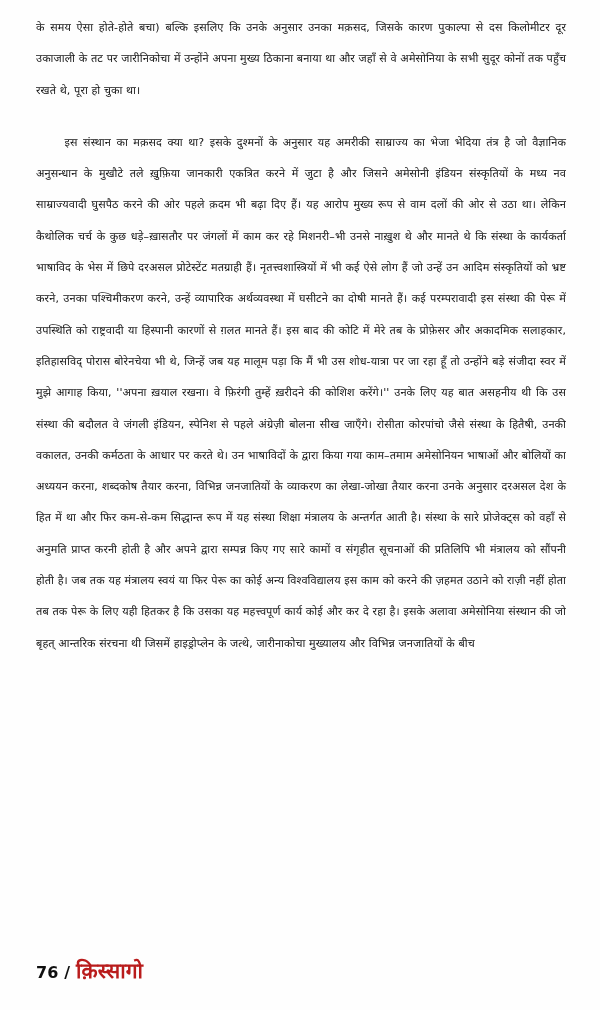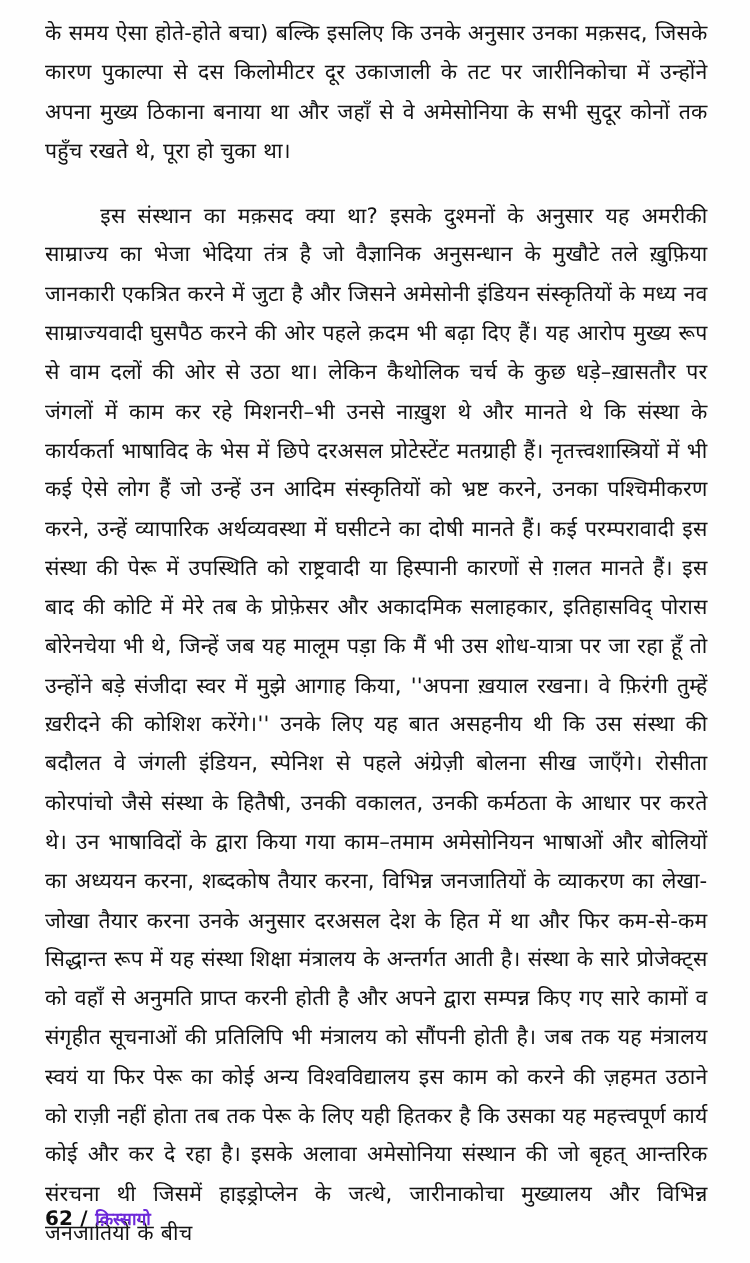--- a/index.html
+++ b/index.html
@@ -17,21 +17,21 @@
   .page {
     position: relative;
     width: 600px;
     height: 1010px;
     box-sizing: border-box;
     padding: 12px 34px 0 36px;
     background: #fefefe;
   }
   .body-text {
     font-family: "DejaVu Sans", "Liberation Sans", sans-serif;
-    font-size: 17px;
+    font-size: 11px;
     line-height: 31.3px;
     text-align: justify;
     text-justify: inter-word;
     color: #131313;
     letter-spacing: 0.01em;
   }
   .para {
     margin: 0;
     text-align: justify;
   }
@@ -54,32 +54,32 @@
     font-size: 16px;
     font-weight: bold;
     color: #0f0f0f;
   }
   .folio-sep {
     font-size: 16px;
     font-weight: bold;
     color: #0f0f0f;
   }
   .book-title {
-    font-size: 14px;
+    font-size: 21px;
     font-weight: bold;
-    color: #6d28d9;
+    color: #b91c1c;
   }
 </style>
 </head>
 <body>
 
 <div class="page">
   <div class="body-text">
     <p class="para">के समय ऐसा होते-होते बचा) बल्कि इसलिए कि उनके अनुसार उनका मक़सद, जिसके कारण पुकाल्पा से दस किलोमीटर दूर उकाजाली के तट पर जारीनिकोचा में उन्होंने अपना मुख्य ठिकाना बनाया था और जहाँ से वे अमेसोनिया के सभी सुदूर कोनों तक पहुँच रखते थे, पूरा हो चुका था।</p>
     <p class="para indent">इस संस्थान का मक़सद क्या था? इसके दुश्मनों के अनुसार यह अमरीकी साम्राज्य का भेजा भेदिया तंत्र है जो वैज्ञानिक अनुसन्धान के मुखौटे तले ख़ुफ़िया जानकारी एकत्रित करने में जुटा है और जिसने अमेसोनी इंडियन संस्कृतियों के मध्य नव साम्राज्यवादी घुसपैठ करने की ओर पहले क़दम भी बढ़ा दिए हैं। यह आरोप मुख्य रूप से वाम दलों की ओर से उठा था। लेकिन कैथोलिक चर्च के कुछ धड़े–ख़ासतौर पर जंगलों में काम कर रहे मिशनरी–भी उनसे नाख़ुश थे और मानते थे कि संस्था के कार्यकर्ता भाषाविद के भेस में छिपे दरअसल प्रोटेस्टेंट मतग्राही हैं। नृतत्त्वशास्त्रियों में भी कई ऐसे लोग हैं जो उन्हें उन आदिम संस्कृतियों को भ्रष्ट करने, उनका पश्चिमीकरण करने, उन्हें व्यापारिक अर्थव्यवस्था में घसीटने का दोषी मानते हैं। कई परम्परावादी इस संस्था की पेरू में उपस्थिति को राष्ट्रवादी या हिस्पानी कारणों से ग़लत मानते हैं। इस बाद की कोटि में मेरे तब के प्रोफ़ेसर और अकादमिक सलाहकार, इतिहासविद् पोरास बोरेनचेया भी थे, जिन्हें जब यह मालूम पड़ा कि मैं भी उस शोध-यात्रा पर जा रहा हूँ तो उन्होंने बड़े संजीदा स्वर में मुझे आगाह किया, ''अपना ख़याल रखना। वे फ़िरंगी तुम्हें ख़रीदने की कोशिश करेंगे।'' उनके लिए यह बात असहनीय थी कि उस संस्था की बदौलत वे जंगली इंडियन, स्पेनिश से पहले अंग्रेज़ी बोलना सीख जाएँगे। रोसीता कोरपांचो जैसे संस्था के हितैषी, उनकी वकालत, उनकी कर्मठता के आधार पर करते थे। उन भाषाविदों के द्वारा किया गया काम–तमाम अमेसोनियन भाषाओं और बोलियों का अध्ययन करना, शब्दकोष तैयार करना, विभिन्न जनजातियों के व्याकरण का लेखा-जोखा तैयार करना उनके अनुसार दरअसल देश के हित में था और फिर कम-से-कम सिद्धान्त रूप में यह संस्था शिक्षा मंत्रालय के अन्तर्गत आती है। संस्था के सारे प्रोजेक्ट्स को वहाँ से अनुमति प्राप्त करनी होती है और अपने द्वारा सम्पन्न किए गए सारे कामों व संगृहीत सूचनाओं की प्रतिलिपि भी मंत्रालय को सौंपनी होती है। जब तक यह मंत्रालय स्वयं या फिर पेरू का कोई अन्य विश्वविद्यालय इस काम को करने की ज़हमत उठाने को राज़ी नहीं होता तब तक पेरू के लिए यही हितकर है कि उसका यह महत्त्वपूर्ण कार्य कोई और कर दे रहा है। इसके अलावा अमेसोनिया संस्थान की जो बृहत् आन्तरिक संरचना थी जिसमें हाइड्रोप्लेन के जत्थे, जारीनाकोचा मुख्यालय और विभिन्न जनजातियों के बीच</p>
   </div>
 
   <div class="footer">
-    <span class="folio">62</span>
+    <span class="folio">76</span>
     <span class="folio-sep">/</span>
     <span class="book-title">क़िस्सागो</span>
   </div>
 </div>
 
 </body></html>

